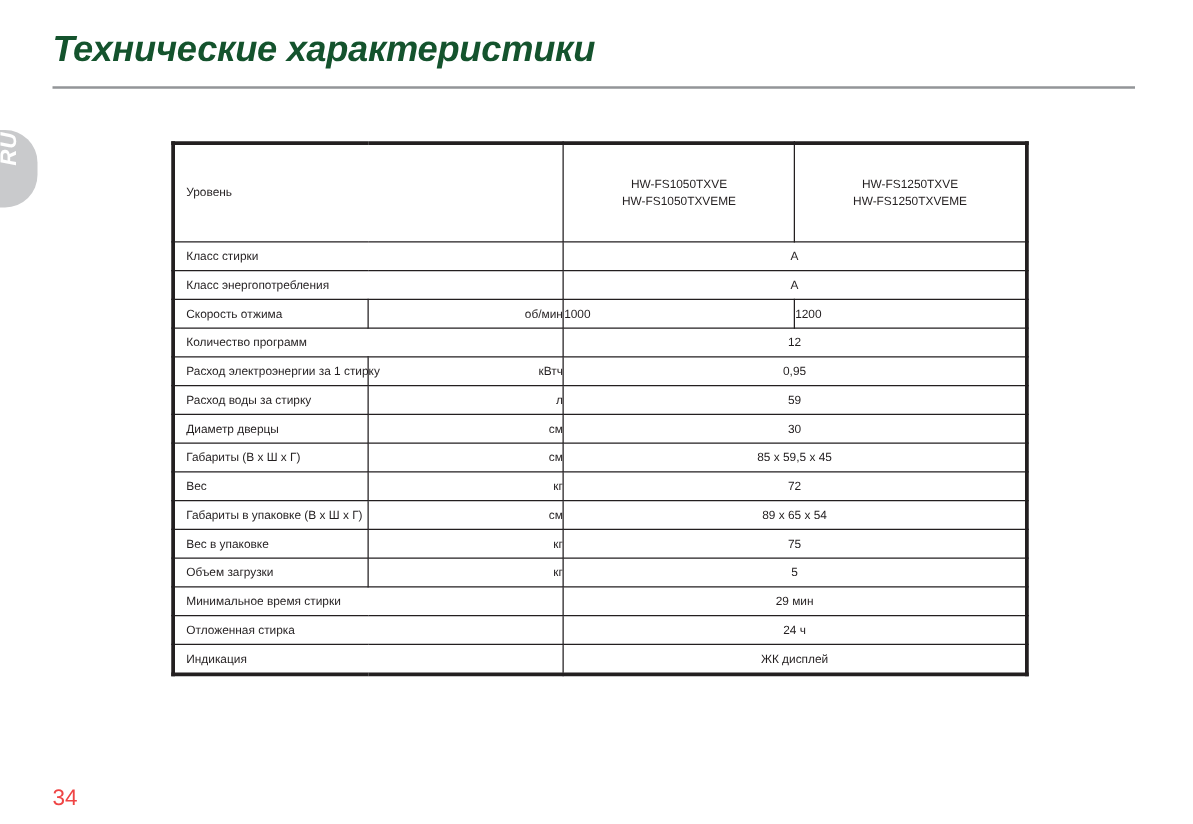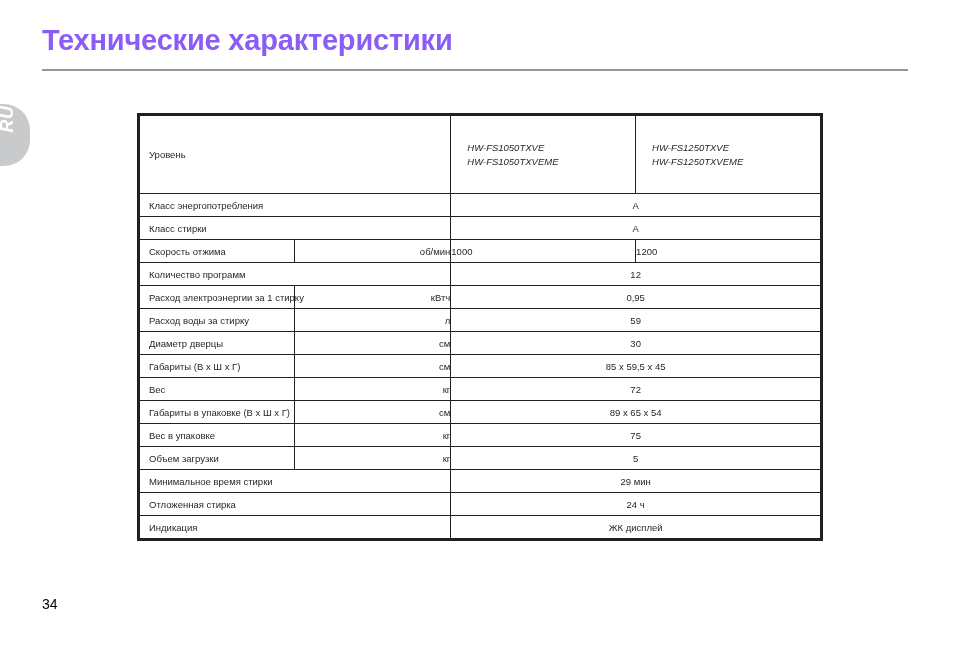--- a/index.html
+++ b/index.html
@@ -44,23 +44,24 @@
     letter-spacing: 0.5px;
   }
 
   
   #page-title {
     position: absolute;
     left: 42px;
     top: 24px;
     font-size: 29px;
     font-weight: bold;
-    color: #8b5cf6;
+    color: #14532d;
     letter-spacing: -0.2px;
     white-space: nowrap;
+    font-style: italic;
   }
   #title-rule {
     position: absolute;
     left: 42px;
     top: 69px;
     width: 866px;
     height: 2px;
     background: #939598;
   }
 
@@ -85,22 +86,22 @@
   }
   #spec-table td.u-name  { width: 278px; }
   #spec-table td.u-unit  { width: 132px; text-align: right; padding: 0; }
   #spec-table td.u-val   { width: 138px; padding: 0; }
 
   #spec-table tr.header-row td {
     height: 45px;
     line-height: 1.45;
   }
   #spec-table td.model-cell {
+    text-align: center;
     padding: 16px;
-    font-style: italic;
   }
   #spec-table td.val-span {
     text-align: center;
     padding: 0;
   }
   #spec-table td.name-span {
     padding-left: 9px;
   }
 </style>
 </head>
@@ -120,25 +121,25 @@
         <td class="u-val model-cell">
           <div>HW-FS1050TXVE</div>
           <div>HW-FS1050TXVEME</div>
         </td>
         <td class="u-val model-cell">
           <div>HW-FS1250TXVE</div>
           <div>HW-FS1250TXVEME</div>
         </td>
       </tr>
       <tr>
+        <td class="u-name name-span" colspan="2">Класс стирки</td>
+        <td class="u-val val-span" colspan="2">A</td>
+      </tr>
+      <tr>
         <td class="u-name name-span" colspan="2">Класс энергопотребления</td>
-        <td class="u-val val-span" colspan="2">A</td>
-      </tr>
-      <tr>
-        <td class="u-name name-span" colspan="2">Класс стирки</td>
         <td class="u-val val-span" colspan="2">A</td>
       </tr>
       <tr>
         <td class="u-name">Скорость отжима</td>
         <td class="u-unit">об/мин</td>
         <td class="u-val">1000</td>
         <td class="u-val">1200</td>
       </tr>
       <tr>
         <td class="u-name name-span" colspan="2">Количество программ</td>
@@ -192,13 +193,13 @@
         <td class="u-name name-span" colspan="2">Отложенная стирка</td>
         <td class="u-val val-span" colspan="2">24 ч</td>
       </tr>
       <tr>
         <td class="u-name name-span" colspan="2">Индикация</td>
         <td class="u-val val-span" colspan="2">ЖК дисплей</td>
       </tr>
     </tbody>
 </table>
 
-<div id="page-number" style="position:absolute;left:42px;top:596px;font-size:14px;color:#000000;">34</div>
+<div id="page-number" style="position:absolute;left:42px;top:628px;font-size:18px;color:#ef4444;">34</div>
 
 </body></html>

